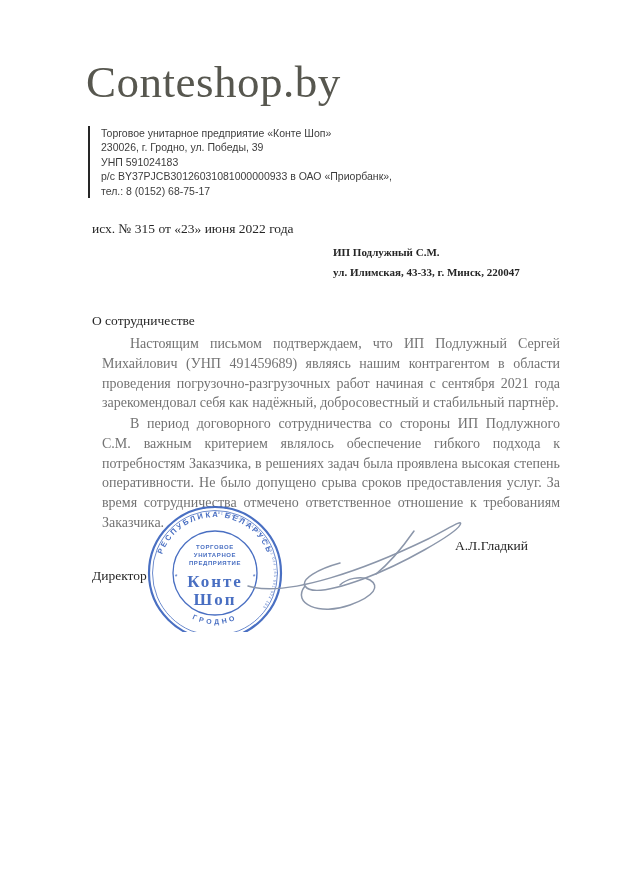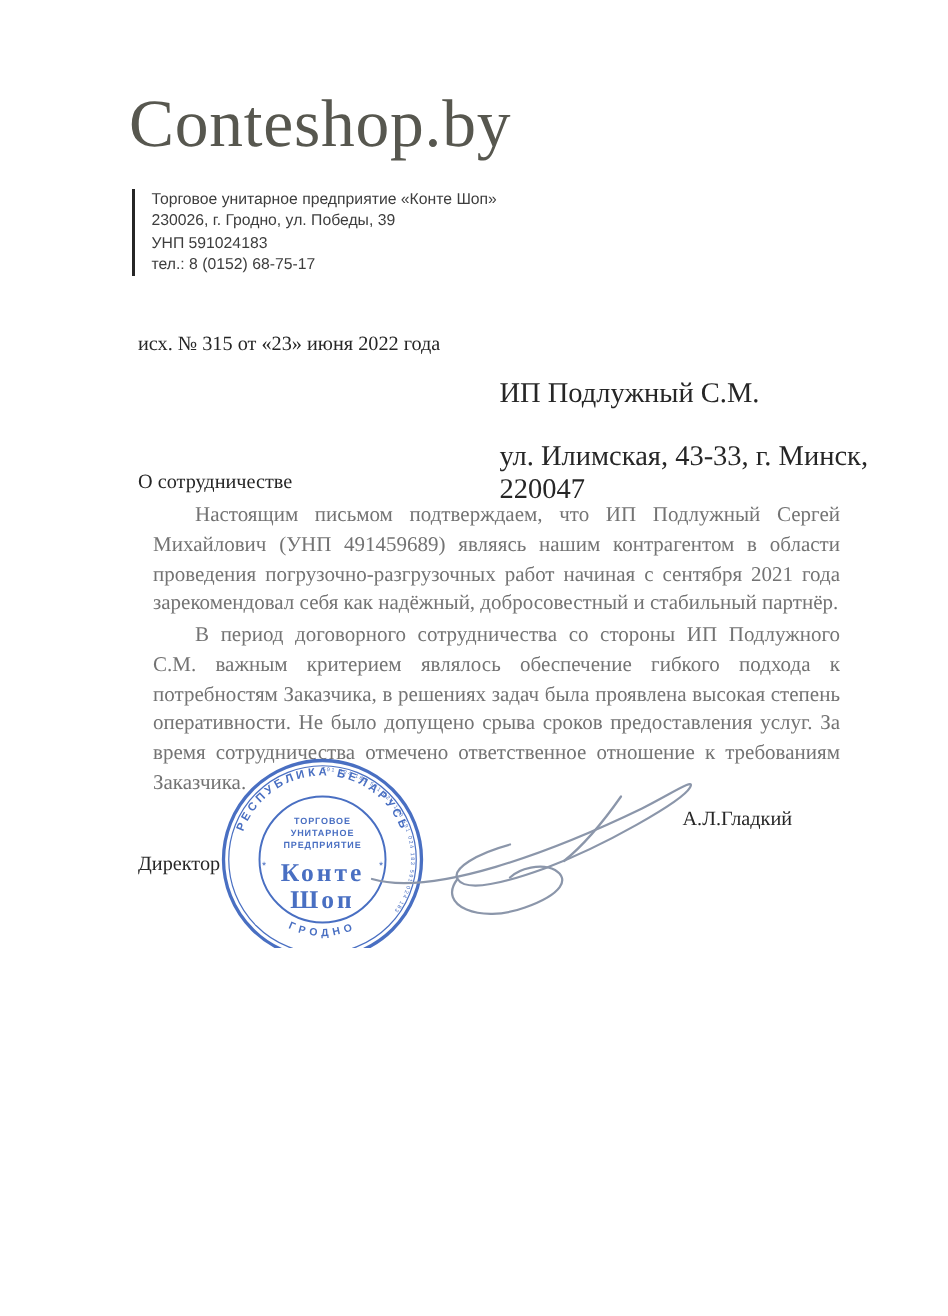--- a/index.html
+++ b/index.html
@@ -13,22 +13,22 @@
     font-family:"Liberation Serif", serif; font-size:45px; color:#57574f;
     letter-spacing:0.5px;
   }
   .company-block {
     position:absolute; left:88px; top:126px;
     border-left:2px solid #262626; padding-left:11px;
     font-family:"Liberation Sans", sans-serif; font-size:10.5px;
     line-height:14.4px; color:#3d3d3d;
   }
   .ref-line { position:absolute; left:92px; top:221px; font-size:13.5px; }
-  .recipient { position:absolute; left:333px; top:252px; font-size:19px; }
-  .recipient .addr { margin-top:20px; }
+  .recipient { position:absolute; left:333px; top:246px; font-size:11px;font-weight:bold; }
+  .recipient .addr { margin-top:8px; }
   .subject { position:absolute; left:92px; top:313px; font-size:13.5px; }
   .para {
     position:absolute; left:102px; width:458px;
     font-size:14px; line-height:19.8px; text-align:justify; text-indent:28px;
     color:#737373;
   }
   .para1 { top:334px; }
   .para2 { top:414px; }
   .sig-title { position:absolute; left:92px; top:540px; font-size:13.5px;margin-top:28px; }
   .sig-name { position:absolute; left:455px; top:538px; font-size:13.5px; }
@@ -50,20 +50,21 @@
 <body>
 
 <div class="page">
 
   <div class="logo">Conteshop.by</div>
 
   <div class="company-block">
     <div>Торговое унитарное предприятие «Конте Шоп»</div>
     <div>230026, г. Гродно, ул. Победы, 39</div>
     <div>УНП 591024183</div>
+    <div>р/с BY37PJCB30126031081000000933 в ОАО «Приорбанк»,</div>
     <div>тел.: 8 (0152) 68-75-17</div>
   </div>
 
   <div class="ref-line">исх. № 315 от «23» июня 2022 года</div>
 
   <div class="recipient">
     <div>ИП Подлужный С.М.</div>
     <div class="addr">ул. Илимская, 43-33, г. Минск, 220047</div>
   </div>
 

